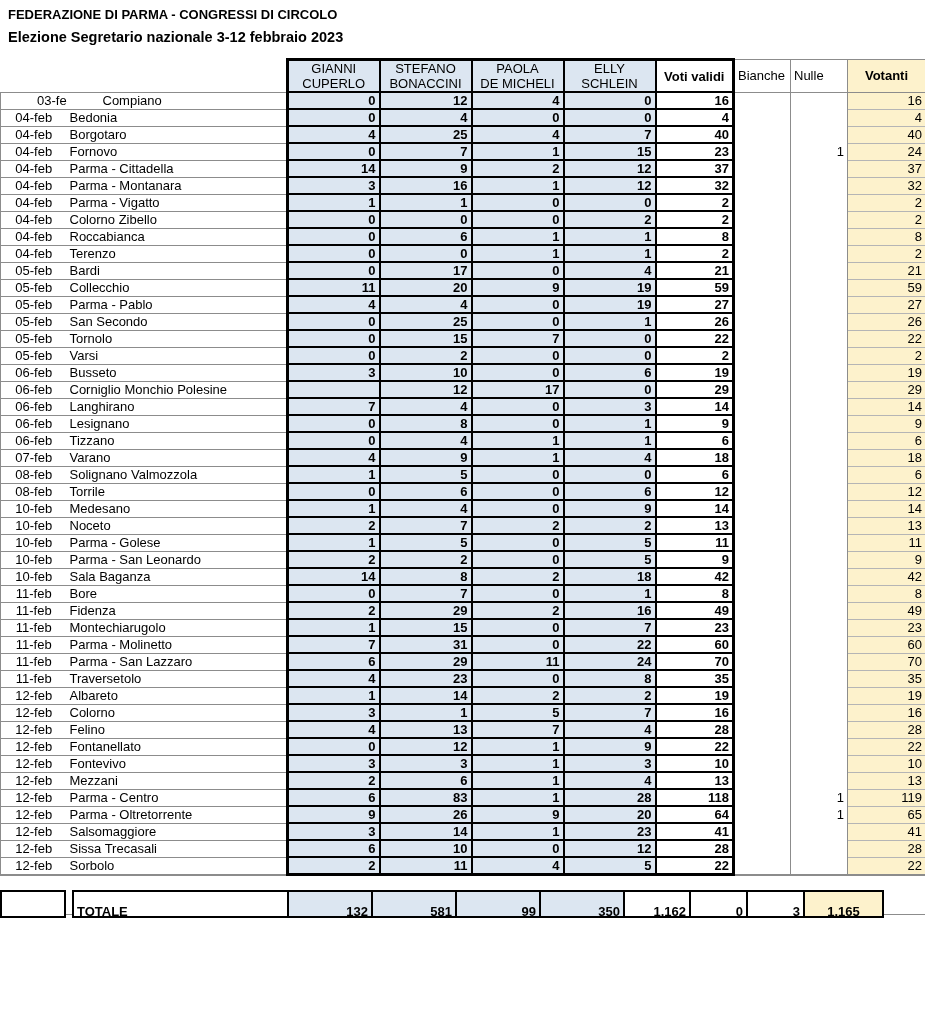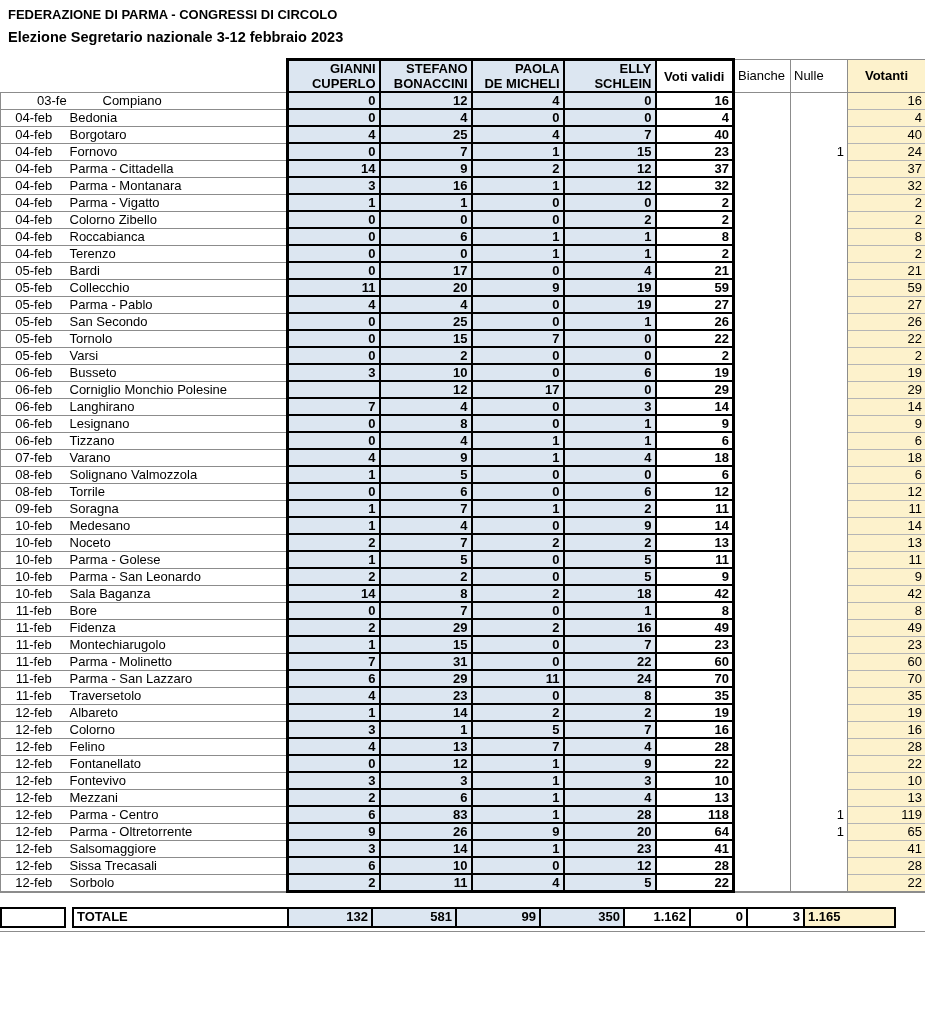--- a/index.html
+++ b/index.html
@@ -14,21 +14,21 @@
 
   table.main { border-collapse:collapse; table-layout:fixed; width:925px; margin:13px 0 0 0; }
   table.main th, table.main td {
     padding:0 3px; font-size:13px; line-height:15px;
     overflow:hidden; white-space:nowrap; height:16.5px;
   }
   
   th.blank   { border:none; background:#fff; }
   th.cand    {
     background:var(--blue); border:2px solid #000; border-top-width:3px;
-    font-weight:bold; font-size:12.5px; line-height:14px; text-align:right; height:32px;
+    font-weight:normal; font-size:12.5px; line-height:14px; text-align:center; height:32px;
   }
   th.cand-first { border-left-width:3px; }
   th.valid-h {
     background:#fff; border:2px solid #000; border-top-width:3px; border-right-width:3px;
     font-weight:bold; font-size:13.5px; text-align:center;
   }
   th.plain-h { background:#fff; border:1px solid var(--gray); font-weight:normal; font-size:13.5px; text-align:left; }
   th.votanti-h { background:var(--yellow); border:1px solid var(--gray); font-weight:bold; font-size:13.5px; text-align:center; }
 
   
@@ -40,28 +40,28 @@
   td.c-bianche { background:#fff; border-left:1px solid var(--gray); text-align:right; }
   td.c-nulle   { background:#fff; border-left:1px solid var(--gray); border-right:1px solid var(--gray); text-align:right; }
   td.c-votanti { background:var(--yellow); border-right:1px solid var(--gray); border-bottom:1px solid #b5b5b5; text-align:right; }
   tr.first td.c-date, tr.first td.c-name { border-top:1px solid var(--gray);padding-left:36px; }
   tr.last td.c-num, tr.last td.c-valid { border-bottom-width:3px; }
   tr.last td.c-date, tr.last td.c-name, tr.last td.c-bianche,
   tr.last td.c-nulle, tr.last td.c-votanti { border-bottom:2px solid var(--gray); }
 
   
   .totrow { display:flex; margin-top:14px; height:21px; font-size:13px; font-weight:bold; }
-  .totrow > div { border:2px solid #000; height:21px; line-height:16px; padding:0 3px; }
+  .totrow > div { border:2px solid #000; height:21px; line-height:16px; padding:12px 3px; }
   .tot-blank { width:66px; background:#fff; }
   .tot-gap   { width:5px; border:none !important; }
   .tot-label { width:217px; background:#fff; text-align:left; padding-left:4px; }
   .tot-cand  { width:86px; margin-left:-2px; background:var(--blue); text-align:right; }
   .tot-valid { width:68px; margin-left:-2px; background:#fff; text-align:right; }
   .tot-plain { width:59px; margin-left:-2px; background:#fff; text-align:right; }
-  .tot-votanti { width:93px; margin-left:-2px; background:var(--yellow); text-align:left; }
+  .tot-votanti { width:81px; margin-left:-2px; background:var(--yellow); text-align:center; }
   .bottom-rule { width:925px; border-top:1.5px solid var(--gray); margin-top:3px; }
 </style>
 </head>
 <body>
 
 <div class="title">FEDERAZIONE DI PARMA - CONGRESSI DI CIRCOLO</div>
 <div class="subtitle">Elezione Segretario nazionale 3-12 febbraio 2023</div>
 
 <table class="main">
   <colgroup>
@@ -372,32 +372,20 @@
         <td class="c-num c-num-first">0</td>
         <td class="c-num">6</td>
         <td class="c-num">0</td>
         <td class="c-num">6</td>
         <td class="c-valid">12</td>
         <td class="c-bianche"></td>
         <td class="c-nulle"></td>
         <td class="c-votanti">12</td>
       </tr>
       <tr>
-        <td class="c-date">09-feb</td>
-        <td class="c-name">Soragna</td>
-        <td class="c-num c-num-first">1</td>
-        <td class="c-num">7</td>
-        <td class="c-num">1</td>
-        <td class="c-num">2</td>
-        <td class="c-valid">11</td>
-        <td class="c-bianche"></td>
-        <td class="c-nulle"></td>
-        <td class="c-votanti">11</td>
-      </tr>
-      <tr>
         <td class="c-date">10-feb</td>
         <td class="c-name">Medesano</td>
         <td class="c-num c-num-first">1</td>
         <td class="c-num">4</td>
         <td class="c-num">0</td>
         <td class="c-num">9</td>
         <td class="c-valid">14</td>
         <td class="c-bianche"></td>
         <td class="c-nulle"></td>
         <td class="c-votanti">14</td>

